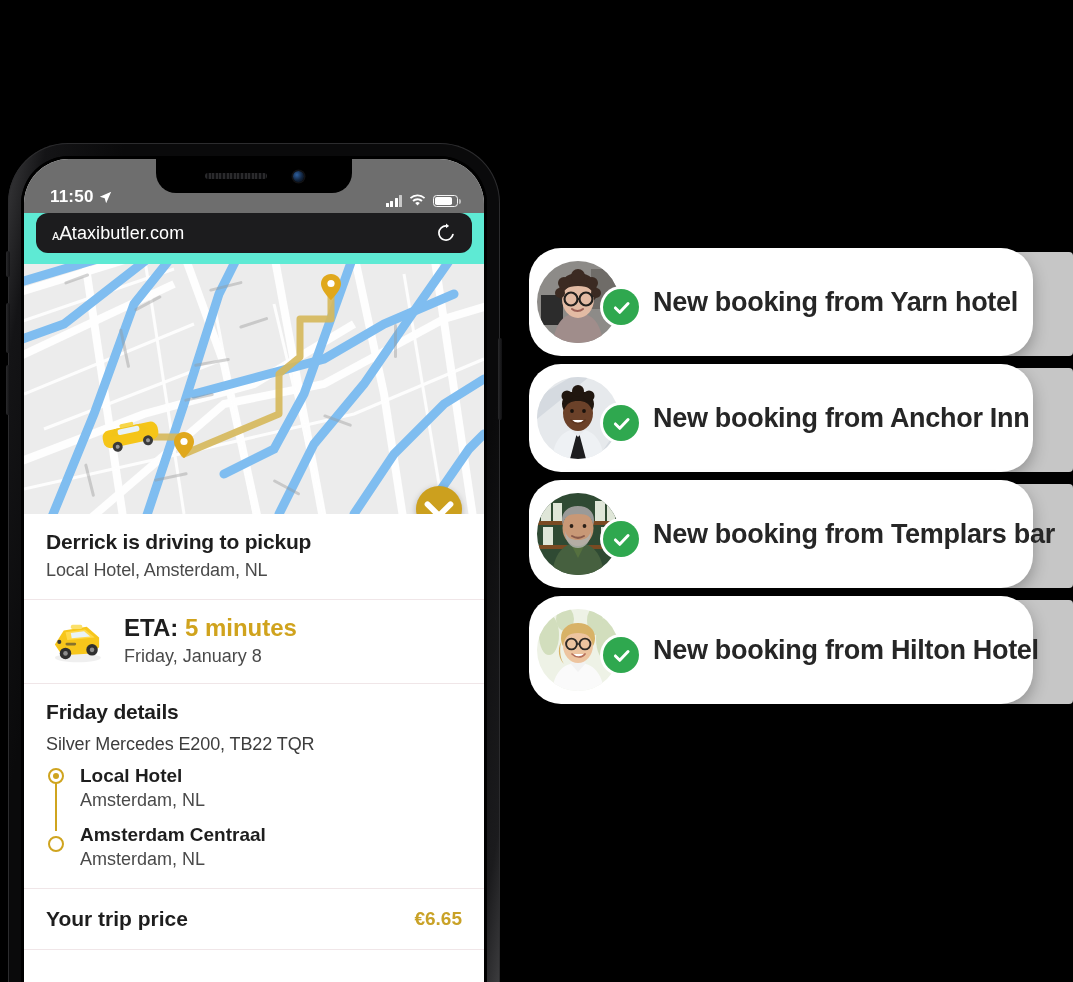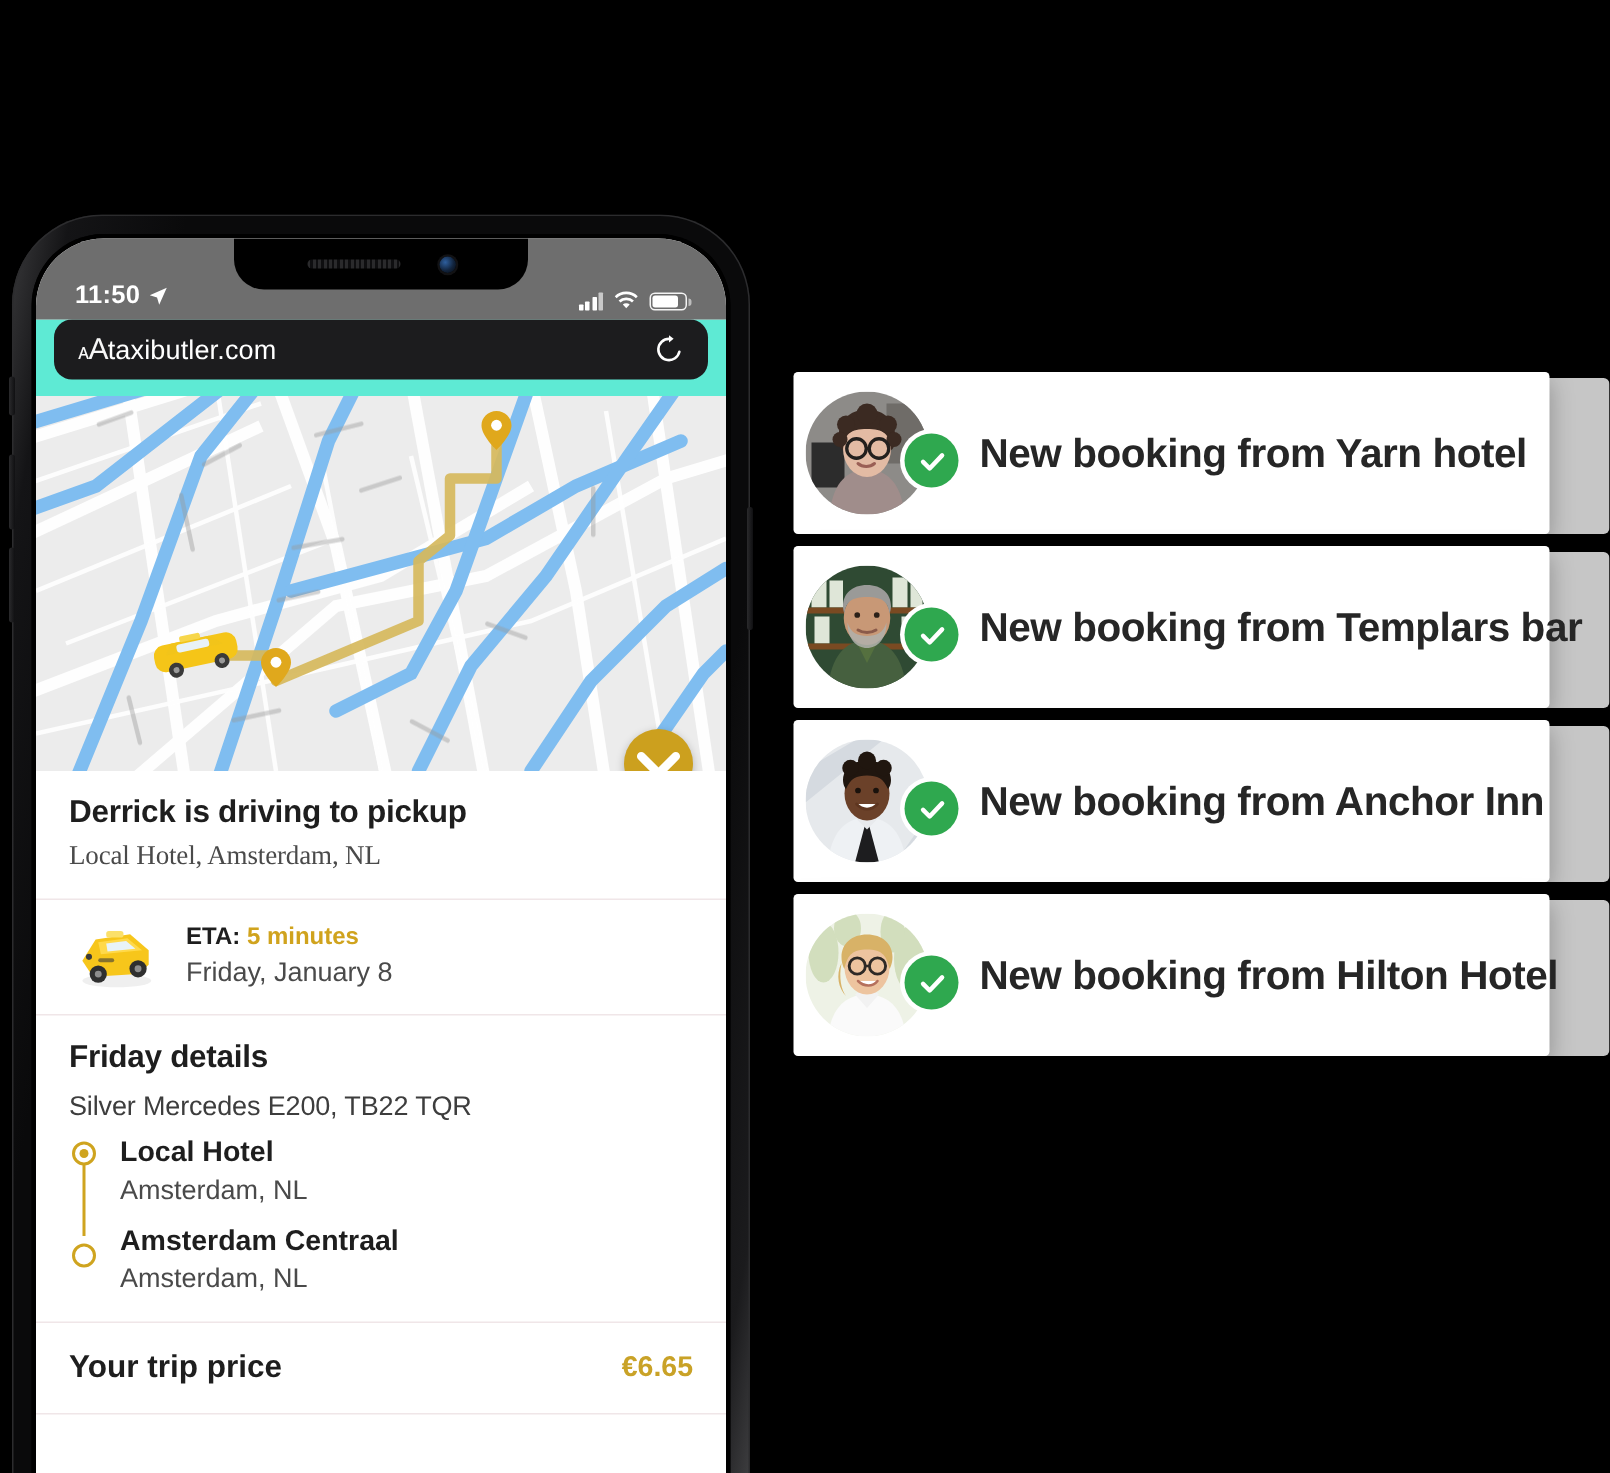--- a/index.html
+++ b/index.html
@@ -93,24 +93,24 @@
     width: 46px; height: 46px; border-radius:50%;
     background:#cca01e; display:flex; align-items:center; justify-content:center;
     box-shadow: 0 2px 6px rgba(0,0,0,.25); z-index:3; cursor:pointer;
   }
 
   
   .sheet { background:#fff; }
   .block { padding: 16px 22px 18px 22px; }
   .divider { height:1px; background:#f0e6e8; }
   .title-lg { font-size:21px; font-weight:700; color:#1e1e1e; letter-spacing:-.2px; }
-  .sub { font-size:18px; color:#4a4a4a; margin-top:6px; letter-spacing:-.1px;font-family:Liberation Serif, serif; }
+  .sub { font-size:18px; color:#4a4a4a; margin-top:6px; letter-spacing:-.1px; }
 
   .eta-row { display:flex; align-items:center; gap:16px; padding: 14px 22px 16px 22px; }
-  .eta-text .l1 { font-size:16px; font-weight:700; color:#1e1e1e; }
+  .eta-text .l1 { font-size:24px; font-weight:700; color:#1e1e1e; }
   .eta-text .l1 b { color:#d0a31d; font-weight:700; }
   .eta-text .l2 { font-size:18px; color:#4a4a4a; margin-top:4px; }
 
   .veh { font-size:18px; color:#3d3d3d; margin-top:10px; letter-spacing:-.1px; }
   .stops { margin-top:10px; position:relative; padding-left:34px; }
   .stop-name { font-size:19px; font-weight:700; color:#1e1e1e; }
   .stop-city { font-size:18px; color:#4a4a4a; margin-top:3px; }
   .stop + .stop { margin-top:13px; }
   .rail { position:absolute; left:9px; top:7px; bottom:39px; width:2px; background:#cfa41f; }
   .dot { position:absolute; left:2px; width:16px; height:16px; border-radius:50%;
@@ -124,21 +124,21 @@
 
   
   .notifs { position:absolute; left: 529px; top: 248px; width: 544px; }
   .notif-wrap { position:relative; height: 116px; }
   .backdrop {
     position:absolute; left: 48px; right: 0; top: 4px; height: 104px;
     background:#c6c6c6; border-radius: 4px;
   }
   .notif {
     position:absolute; left:0; top:0; width: 504px; height: 108px;
-    background:#fff; border-radius: 3px;
+    background:#fff; border-radius: 32px;
     display:flex; align-items:center; padding-left: 12px;
     box-shadow: 0 6px 16px rgba(0,0,0,.28);
   }
   .avatar-box { position:relative; width: 82px; height:82px; flex:0 0 82px; margin-left:-4px; }
   .avatar { width:82px; height:82px; border-radius:50%; overflow:hidden; position:relative; }
   .avatar svg { display:block; width:100%; height:100%; }
   .check {
     position:absolute; right:-20px; bottom:18px; width:36px; height:36px;
     border-radius:50%; background:#2fa84f; display:flex; align-items:center; justify-content:center;
     box-shadow: 0 0 0 3px #fff;
@@ -373,20 +373,53 @@
               <path d="M35 48c3 2.6 8 2.6 11 0" stroke="#9a5f55" stroke-width="2" fill="none" stroke-linecap="round"></path>
             </svg>
           </div>
           <div class="check">
             <svg width="21" height="21" viewBox="0 0 24 24">
               <path d="M5 12.5 10 17.5 19.5 7.5" fill="none" stroke="#fff" stroke-width="3.4" stroke-linecap="round" stroke-linejoin="round"></path>
             </svg>
           </div>
         </div>
         <div class="notif-text">New booking from Yarn hotel</div>
+      </div>
+    </div>
+
+    <div class="notif-wrap">
+      <div class="backdrop"></div>
+      <div class="notif">
+        <div class="avatar-box">
+          <div class="avatar">
+            <svg viewBox="0 0 82 82">
+              <rect width="82" height="82" fill="#e6e9ec"></rect>
+              <path d="M0 20 L34 0 L52 0 L0 42Z" fill="#d5dae0"></path>
+              <path d="M82 50 L60 82 L82 82Z" fill="#d5dae0"></path>
+              <path d="M41 52c15 0 24 11 26 30H15c2-19 11-30 26-30z" fill="#eef1f4"></path>
+              <path d="M41 52 L33 82h16z" fill="#1d1d1f"></path>
+              <path d="M33 52l8 8 8-8-4-3h-8z" fill="#e8eaed"></path>
+              <ellipse cx="41" cy="36" rx="15" ry="18" fill="#6b4129"></ellipse>
+              <path d="M41 14c10 0 16 6 16 13 0 4-2 6-2 6-3-7-7-9-14-9s-11 2-14 9c0 0-2-2-2-6 0-7 6-13 16-13z" fill="#20160f"></path>
+              <circle cx="30" cy="19" r="5.5" fill="#20160f"></circle>
+                <circle cx="41" cy="14" r="6" fill="#20160f"></circle>
+              <circle cx="52" cy="19" r="5.5" fill="#20160f"></circle>
+              <circle cx="35" cy="34" r="1.9" fill="#1a120c"></circle>
+                <circle cx="47" cy="34" r="1.9" fill="#1a120c"></circle>
+              <path d="M34 43c4 4.5 10 4.5 14 0z" fill="#fff"></path>
+              <path d="M34 43c4 4.5 10 4.5 14 0" stroke="#5e3620" stroke-width="1.8" fill="none" stroke-linecap="round"></path>
+            </svg>
+          </div>
+          <div class="check">
+            <svg width="21" height="21" viewBox="0 0 24 24">
+              <path d="M5 12.5 10 17.5 19.5 7.5" fill="none" stroke="#fff" stroke-width="3.4" stroke-linecap="round" stroke-linejoin="round"></path>
+            </svg>
+          </div>
+        </div>
+        <div class="notif-text">New booking from Anchor Inn</div>
       </div>
     </div>
 
     <div class="notif-wrap">
       <div class="backdrop"></div>
       <div class="notif">
         <div class="avatar-box">
           <div class="avatar">
             <svg viewBox="0 0 82 82">
               <rect width="82" height="82" fill="#2f4a33"></rect>
@@ -419,53 +452,20 @@
         <div class="notif-text">New booking from Templars bar</div>
       </div>
     </div>
 
     <div class="notif-wrap">
       <div class="backdrop"></div>
       <div class="notif">
         <div class="avatar-box">
           <div class="avatar">
             <svg viewBox="0 0 82 82">
-              <rect width="82" height="82" fill="#e6e9ec"></rect>
-              <path d="M0 20 L34 0 L52 0 L0 42Z" fill="#d5dae0"></path>
-              <path d="M82 50 L60 82 L82 82Z" fill="#d5dae0"></path>
-              <path d="M41 52c15 0 24 11 26 30H15c2-19 11-30 26-30z" fill="#eef1f4"></path>
-              <path d="M41 52 L33 82h16z" fill="#1d1d1f"></path>
-              <path d="M33 52l8 8 8-8-4-3h-8z" fill="#e8eaed"></path>
-              <ellipse cx="41" cy="36" rx="15" ry="18" fill="#6b4129"></ellipse>
-              <path d="M41 14c10 0 16 6 16 13 0 4-2 6-2 6-3-7-7-9-14-9s-11 2-14 9c0 0-2-2-2-6 0-7 6-13 16-13z" fill="#20160f"></path>
-              <circle cx="30" cy="19" r="5.5" fill="#20160f"></circle>
-                <circle cx="41" cy="14" r="6" fill="#20160f"></circle>
-              <circle cx="52" cy="19" r="5.5" fill="#20160f"></circle>
-              <circle cx="35" cy="34" r="1.9" fill="#1a120c"></circle>
-                <circle cx="47" cy="34" r="1.9" fill="#1a120c"></circle>
-              <path d="M34 43c4 4.5 10 4.5 14 0z" fill="#fff"></path>
-              <path d="M34 43c4 4.5 10 4.5 14 0" stroke="#5e3620" stroke-width="1.8" fill="none" stroke-linecap="round"></path>
-            </svg>
-          </div>
-          <div class="check">
-            <svg width="21" height="21" viewBox="0 0 24 24">
-              <path d="M5 12.5 10 17.5 19.5 7.5" fill="none" stroke="#fff" stroke-width="3.4" stroke-linecap="round" stroke-linejoin="round"></path>
-            </svg>
-          </div>
-        </div>
-        <div class="notif-text">New booking from Anchor Inn</div>
-      </div>
-    </div>
-
-    <div class="notif-wrap">
-      <div class="backdrop"></div>
-      <div class="notif">
-        <div class="avatar-box">
-          <div class="avatar">
-            <svg viewBox="0 0 82 82">
               <rect width="82" height="82" fill="#eef2e6"></rect>
               <g fill="#cfdcb8" opacity=".9">
                 <ellipse cx="12" cy="26" rx="10" ry="20"></ellipse>
                   <ellipse cx="70" cy="30" rx="11" ry="22"></ellipse>
                 <ellipse cx="28" cy="10" rx="9" ry="12"></ellipse>
                   <ellipse cx="58" cy="12" rx="8" ry="14"></ellipse>
               </g>
               <path d="M41 54c15 0 24 10 26 28H15c2-18 11-28 26-28z" fill="#fafafa"></path>
               <path d="M33 54l8 9 8-9-4-3h-8z" fill="#f2f2f2"></path>
               <ellipse cx="41" cy="36" rx="15" ry="18" fill="#edc49f"></ellipse>

